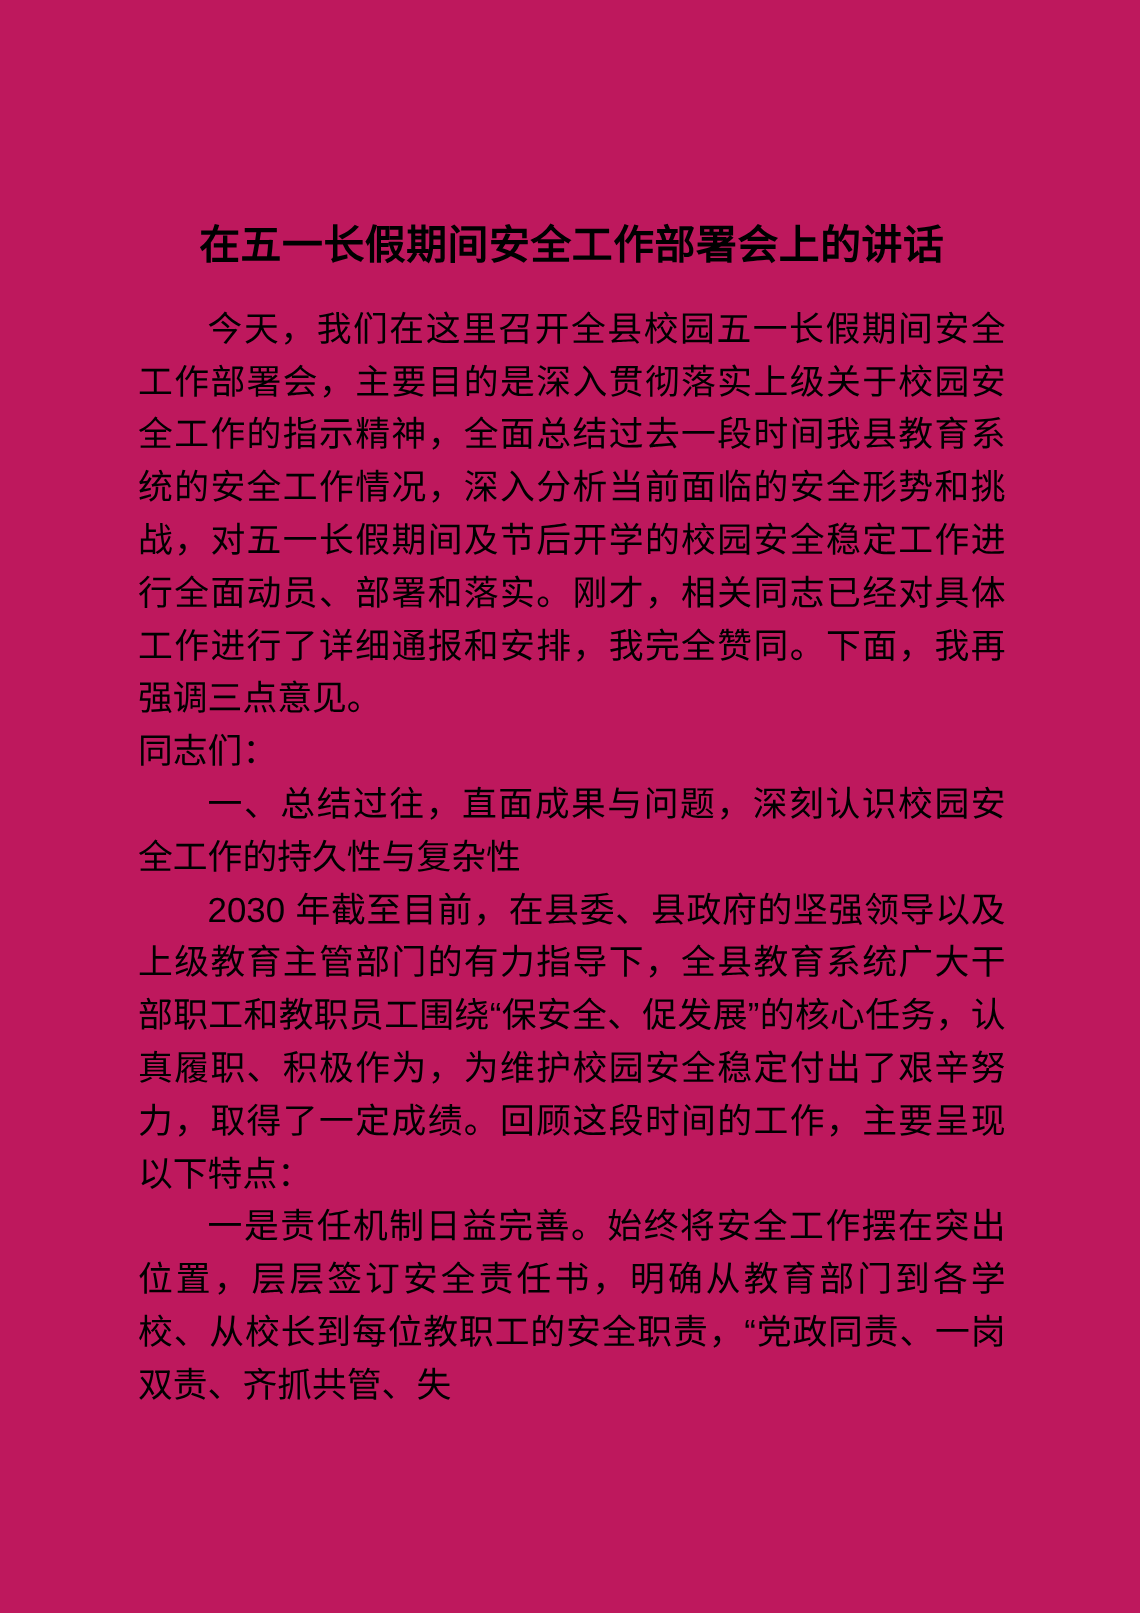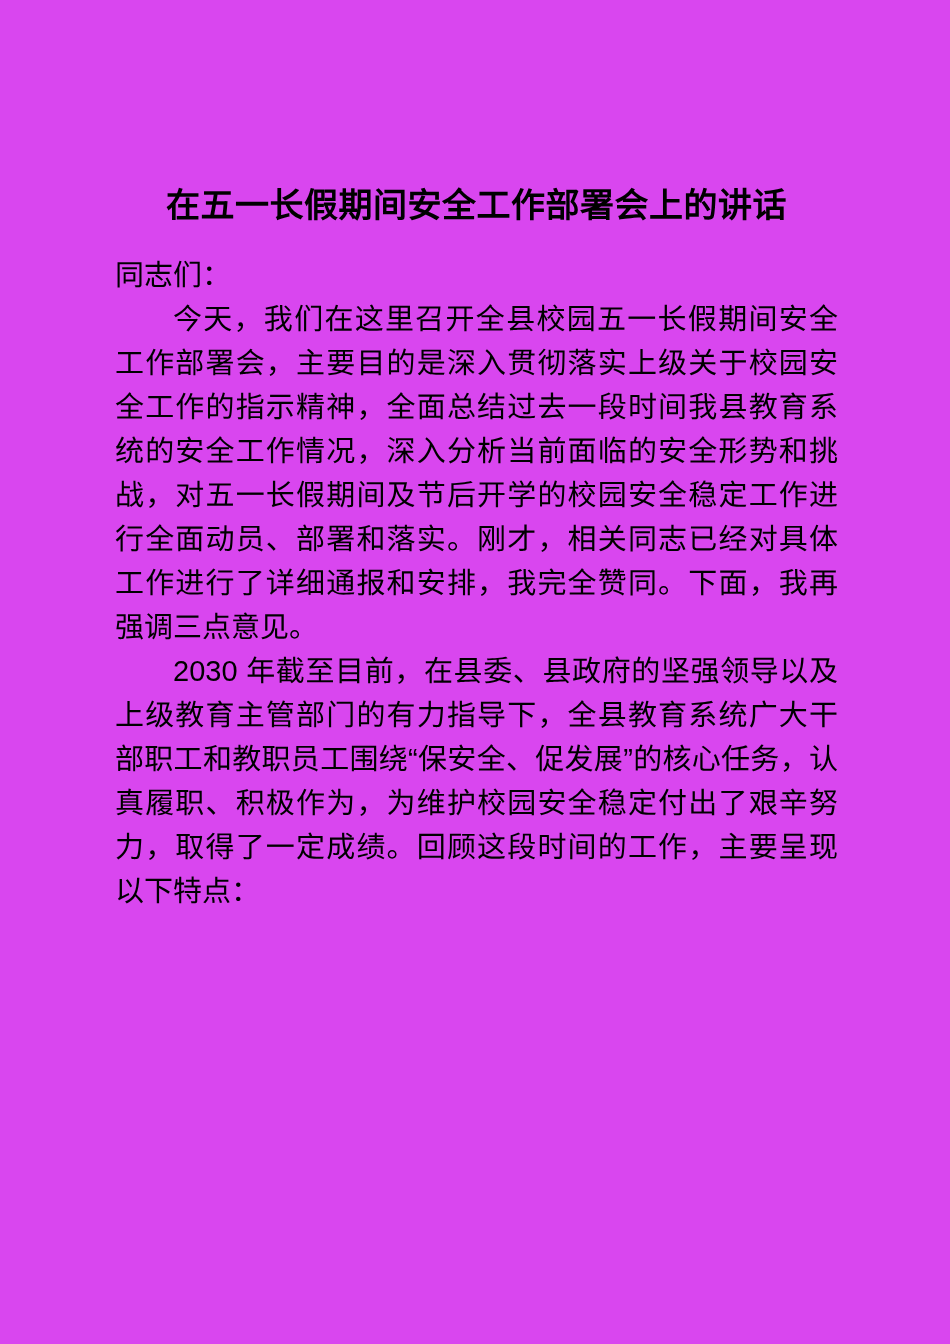--- a/index.html
+++ b/index.html
@@ -13,21 +13,21 @@
     height: 1344px;
     overflow: hidden;
     font-family: "Liberation Sans", "DejaVu Sans", sans-serif;
     color: #000000;
     -webkit-font-smoothing: antialiased;
   }
   .page {
     position: relative;
     width: 950px;
     height: 1344px;
-    background: #d946ef;
+    background: #be185d;
     box-sizing: border-box;
     padding: 183px 112px 0 115px;
   }
   .doc-title {
     font-size: 34px;
     line-height: 44px;
     font-weight: bold;
     text-align: center;
     letter-spacing: 0.5px;
     margin: 0 0 26px 0;
@@ -65,22 +65,24 @@
 </style>
 </head>
 <body>
 
 <div class="page">
 
   <h1 class="doc-title">在五一长假期间安全工作部署会上的讲话</h1>
 
   <div class="body-block">
 
+    <p class="para indent">今天，我们在这里召开全县校园五一长假期间安全工作部署会，主要目的是深入贯彻落实上级关于校园安全工作的指示精神，全面总结过去一段时间我县教育系统的安全工作情况，深入分析当前面临的安全形势和挑战，对五一长假期间及节后开学的校园安全稳定工作进行全面动员、部署和落实。刚才，相关同志已经对具体工作进行了详细通报和安排，我完全赞同。下面，我再强调三点意见。</p>
+
     <p class="para noindent">同志们：</p>
 
-    <p class="para indent">今天，我们在这里召开全县校园五一长假期间安全工作部署会，主要目的是深入贯彻落实上级关于校园安全工作的指示精神，全面总结过去一段时间我县教育系统的安全工作情况，深入分析当前面临的安全形势和挑战，对五一长假期间及节后开学的校园安全稳定工作进行全面动员、部署和落实。刚才，相关同志已经对具体工作进行了详细通报和安排，我完全赞同。下面，我再强调三点意见。</p>
-
+    <p class="section-heading">一、总结过往，直面成果与问题，深刻认识校园安全工作的持久性与复杂性</p>
 
     <p class="para indent">2030 年截至目前，在县委、县政府的坚强领导以及上级教育主管部门的有力指导下，全县教育系统广大干部职工和教职员工围绕“保安全、促发展”的核心任务，认真履职、积极作为，为维护校园安全稳定付出了艰辛努力，取得了一定成绩。回顾这段时间的工作，主要呈现以下特点：</p>
 
+    <p class="para indent">一是责任机制日益完善。始终将安全工作摆在突出位置，层层签订安全责任书，明确从教育部门到各学校、从校长到每位教职工的安全职责，“党政同责、一岗双责、齐抓共管、失</p>
 
   </div>
 </div>
 
 </body></html>

